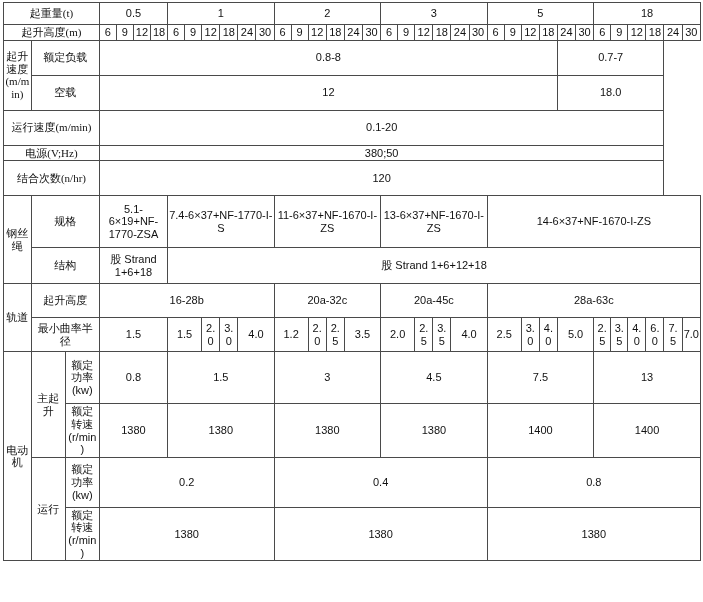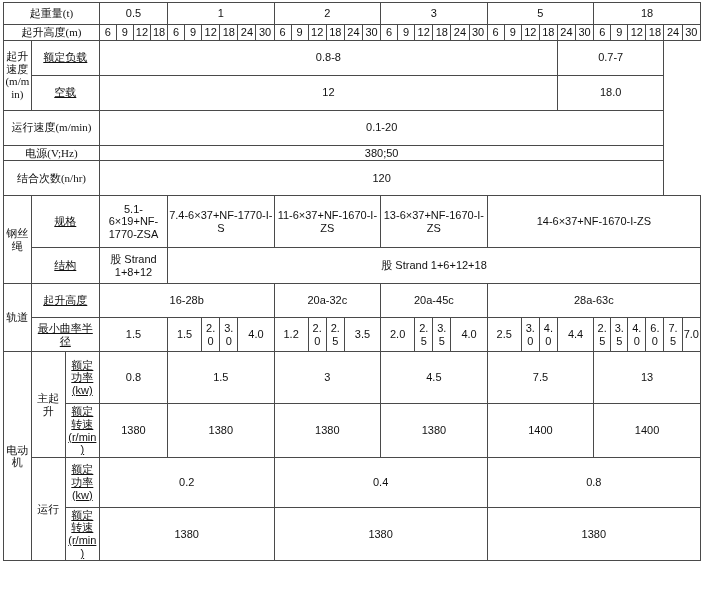--- a/index.html
+++ b/index.html
@@ -41,21 +41,20 @@
     font-family: Liberation Serif, serif;
   }
   td.tiny {
     font-size: 9.5px;
     padding: 1px 0;
     line-height: 1.1;
   }
   td.sub {
     font-size: 10.5px;
     line-height: 1.15;
-    text-decoration: underline;
   }
   td.vert {
     font-size: 11px;
     line-height: 1.3;
   }
   td.spec-cell {
     font-size: 10.5px;
     line-height: 1.25;
   }
   .h1 { height: 22px; }
@@ -202,21 +201,21 @@
     <td class="sub" colspan="2">规格</td>
     <td class="spec-cell" colspan="4">5.1-6×19+NF-1770-ZSA</td>
     <td class="spec-cell" colspan="6">7.4-6×37+NF-1770-I-S</td>
     <td class="spec-cell" colspan="6">11-6×37+NF-1670-I-ZS</td>
     <td class="spec-cell" colspan="6">13-6×37+NF-1670-I-ZS</td>
     <td class="spec-cell" colspan="12">14-6×37+NF-1670-I-ZS</td>
   </tr>
 
   <tr style="height:36px">
     <td class="sub" colspan="2">结构</td>
-    <td class="spec-cell" colspan="4">股 Strand 1+8+12</td>
+    <td class="spec-cell" colspan="4">股 Strand 1+6+18</td>
     <td class="spec-cell" colspan="30">股 Strand 1+6+12+18</td>
   </tr>
 
   <tr class="h4">
     <td class="vert" rowspan="2">轨道</td>
     <td class="sub" colspan="2">起升高度</td>
     <td colspan="10">16-28b</td>
     <td colspan="6">20a-32c</td>
     <td colspan="6">20a-45c</td>
     <td colspan="12">28a-63c</td>
@@ -237,21 +236,21 @@
     <td class="tiny" colspan="2">3.5</td>
 
     <td class="tiny" colspan="2">2.0</td>
     <td class="tiny">2.5</td>
     <td class="tiny">3.5</td>
     <td class="tiny" colspan="2">4.0</td>
 
     <td class="tiny" colspan="2">2.5</td>
     <td class="tiny">3.0</td>
     <td class="tiny">4.0</td>
-    <td class="tiny" colspan="2">4.4</td>
+    <td class="tiny" colspan="2">5.0</td>
 
     <td class="tiny">2.5</td>
     <td class="tiny">3.5</td>
     <td class="tiny">4.0</td>
     <td class="tiny">6.0</td>
     <td class="tiny">7.5</td>
     <td class="tiny">7.0</td>
   </tr>
 
   <tr style="height:52px">

